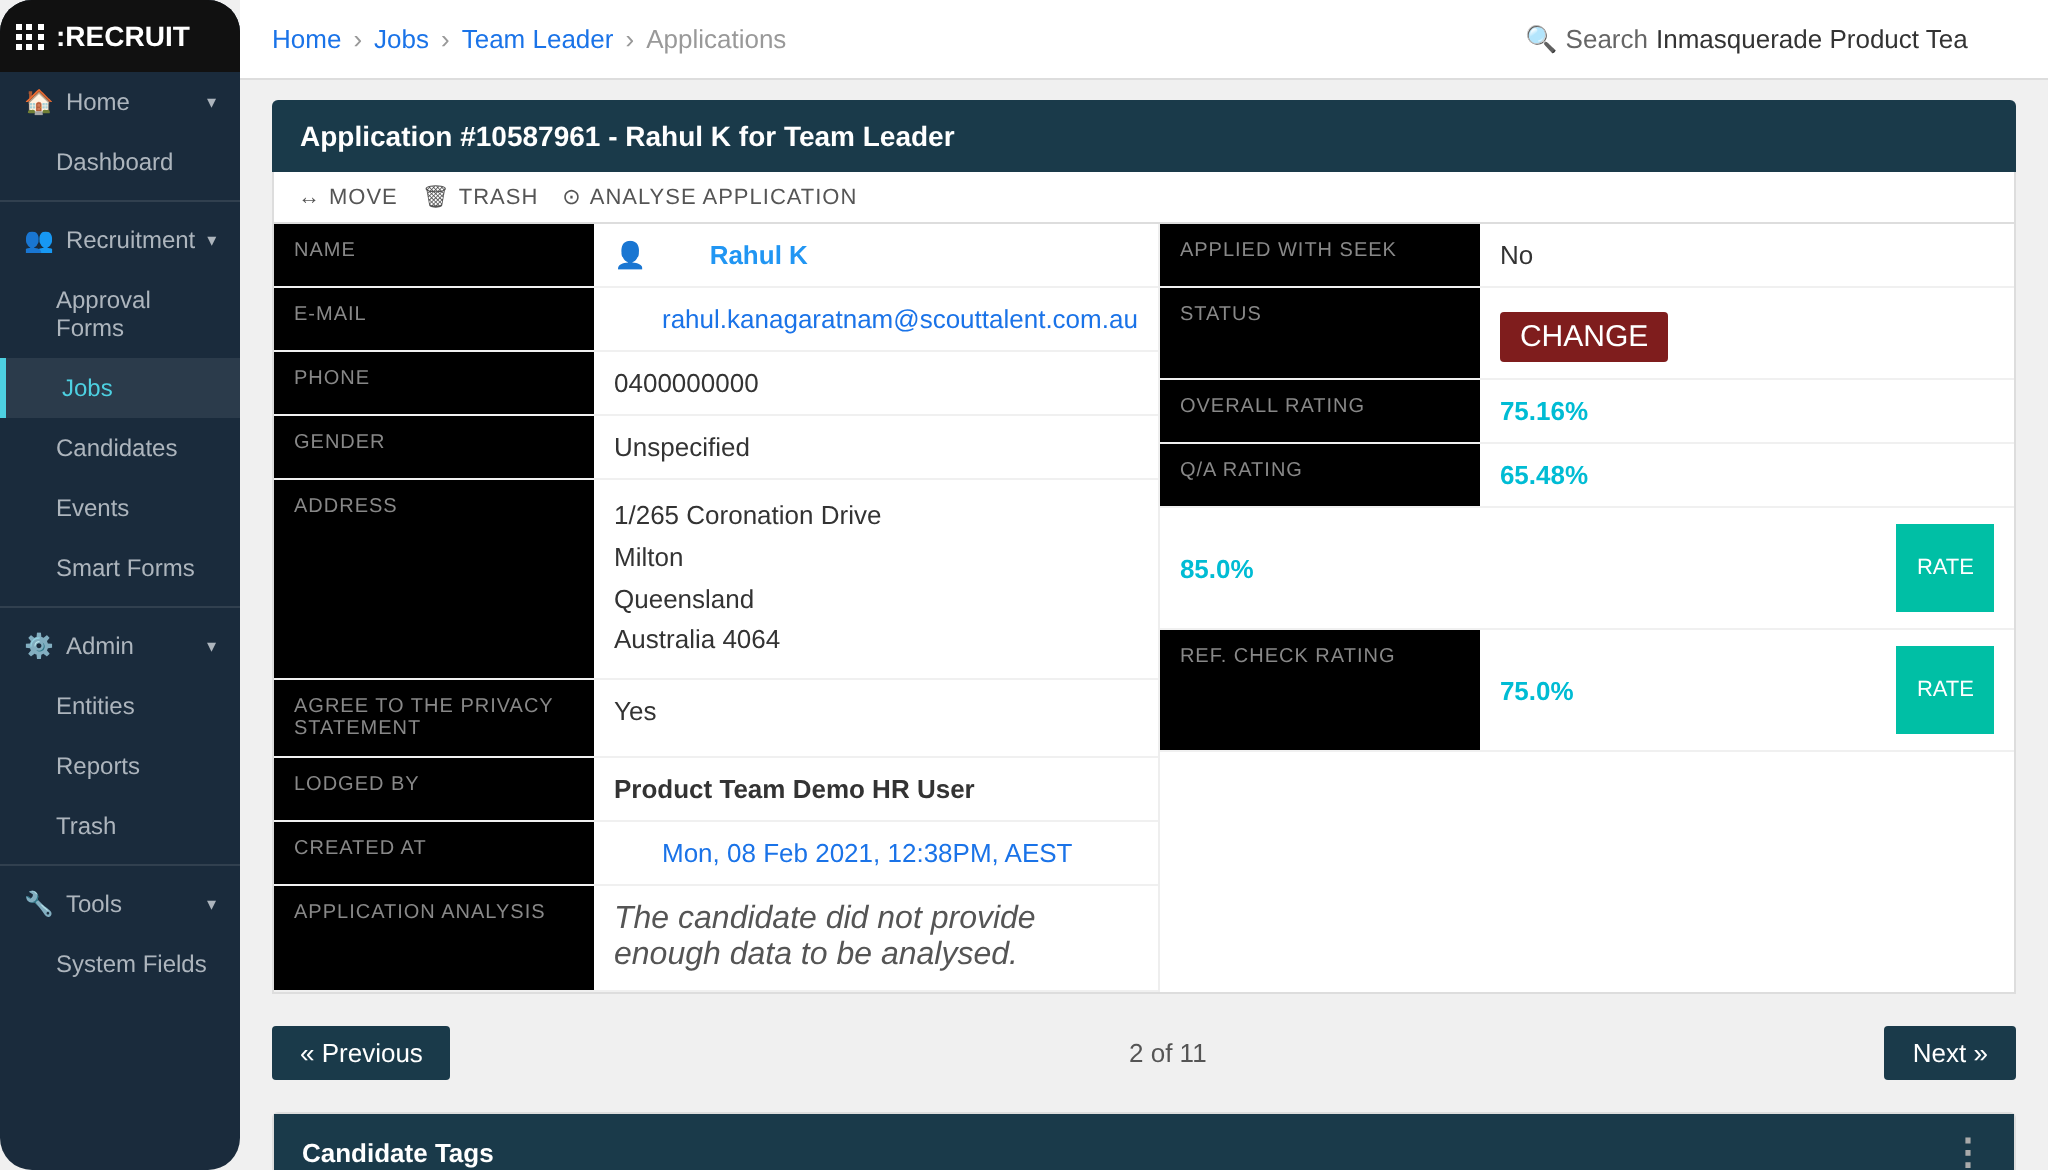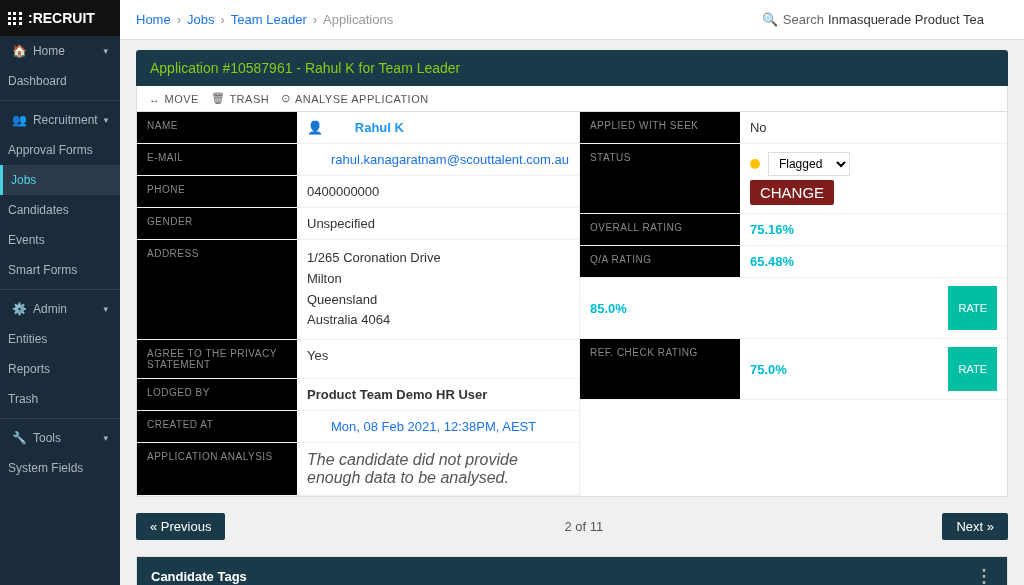--- a/index.html
+++ b/index.html
@@ -8,20 +8,21 @@
     
     #sidebar {
       width: 120px;
       background: #1a2b3c;
       color: #ccc;
       display: flex;
       flex-direction: column;
       flex-shrink: 0;
       height: 585px;
       overflow-y: auto;
+      border-radius: 16px;
     }
     #sidebar-header {
       background: #111;
       padding: 10px 8px;
       display: flex;
       align-items: center;
       gap: 6px;
       color: #fff;
       font-weight: bold;
       font-size: 14px;
@@ -32,21 +33,21 @@
     .sidebar-section { padding: 0; }
     .sidebar-item {
       display: flex;
       align-items: center;
       padding: 8px 12px;
       color: #adb5bd;
       cursor: pointer;
       font-size: 12px;
       gap: 6px;
     }
-    .sidebar-item.sub { padding-left: 8px; }
+    .sidebar-item.sub { padding-left: 28px; }
     .sidebar-item.jobs-active { background: rgba(255,255,255,0.08); color: #4dd0e1; border-left: 3px solid #4dd0e1; }
     .sidebar-divider { border: none; border-top: 1px solid rgba(255,255,255,0.1); margin: 4px 0; }
     .sidebar-icon { font-size: 12px; }
     .chevron { font-size: 9px; margin-left: auto; }
 
     
     #main {
       flex: 1;
       display: flex;
       flex-direction: column;
@@ -75,24 +76,24 @@
     #content {
       flex: 1;
       overflow-y: auto;
       padding: 10px 16px;
       background: #f0f0f0;
     }
 
     
     .app-header {
       background: #1a3a4a;
-      color: #84cc16;
+      color: #ffffff;
       padding: 10px 14px;
       font-size: 14px;
-      font-weight: normal;
+      font-weight: bold;
       border-radius: 3px 3px 0 0;
       margin-bottom: 0;
     }
 
     .app-actions {
       background: #fff;
       border: 1px solid #ddd;
       border-top: none;
       padding: 6px 12px;
       display: flex;
@@ -410,28 +411,20 @@
 
       <div class="app-card-right">
         <div class="field-row">
           <div class="field-label">APPLIED WITH SEEK</div>
           <div class="field-value">No</div>
         </div>
         <div class="field-row" style="flex-direction: column; align-items: flex-start;">
           <div style="display:flex; width:100%;">
             <div class="field-label">STATUS</div>
             <div class="field-value">
-              <div class="status-row">
-                <span class="status-dot"></span>
-                <select class="status-select">
-                  <option>Flagged</option>
-                  <option>Active</option>
-                  <option>Rejected</option>
-                </select>
-              </div>
               <button class="change-btn">CHANGE</button>
             </div>
           </div>
         </div>
         <div class="field-row">
           <div class="field-label">OVERALL RATING</div>
           <div class="field-value rating-value">75.16%</div>
         </div>
         <div class="field-row">
           <div class="field-label">Q/A RATING</div>

